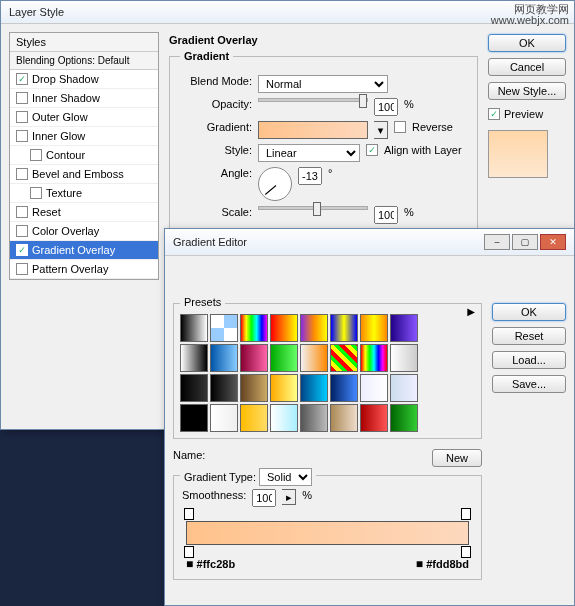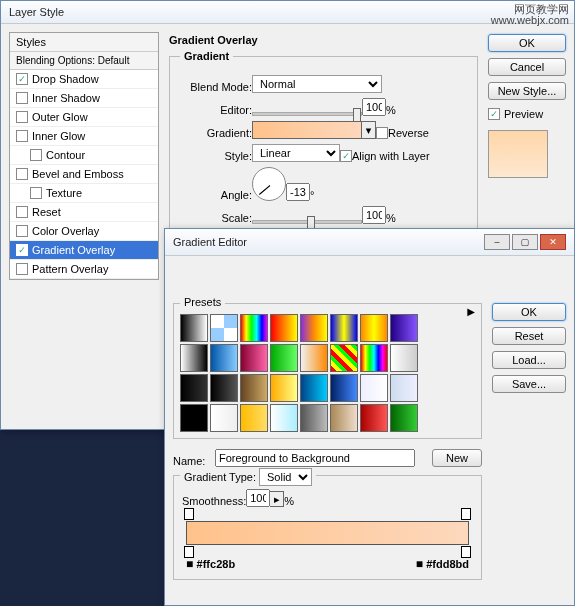--- a/index.html
+++ b/index.html
@@ -16,21 +16,21 @@
 .styles-sub { background: #f4f4f4; border-bottom: 1px solid #ccc; padding: 3px 6px; font-size: 10px; }
 .style-item { padding: 3px 6px; border-bottom: 1px solid #eee; display: flex; align-items: center; gap: 4px; }
 .style-item.indent { padding-left: 20px; }
 .style-item.active { background: #3875d7; color: #fff; }
 .chk { width: 12px; height: 12px; border: 1px solid #888; background: #fff; display: inline-flex; align-items: center; justify-content: center; font-size: 9px; color: #2a6; }
 .style-item.active .chk { border-color: #fff; }
 .center { flex: 1; }
 .group-title { font-weight: bold; margin: 2px 0 4px 0; }
 fieldset { border: 1px solid #bbb; padding: 8px 10px; margin: 0; }
 legend { padding: 0 4px; font-weight: bold; }
-.row { display: flex; align-items: flex-end; margin: 5px 0; }
+.row { display: flex; align-items: flex-start; margin: 5px 0; gap: 6px; }
 .lbl { width: 72px; text-align: right; }
 select, input[type=text] { border: 1px solid #999; background: #fff; padding: 1px 3px; font-size: 11px; }
 .slider { flex: 0 0 110px; height: 4px; background: #ccc; position: relative; border: 1px solid #aaa; }
 .slider .thumb { position: absolute; top: -5px; width: 8px; height: 14px; background: #eee; border: 1px solid #666; }
 .numbox { width: 24px; text-align: center; }
 .grad-swatch { width: 110px; height: 18px; border: 1px solid #666; background: linear-gradient(90deg,#ffc28b,#fdd8bd); }
 .dropbtn { width: 14px; height: 18px; border: 1px solid #666; border-left: none; background: #eee; text-align: center; line-height: 16px; }
 .angle-dial { width: 34px; height: 34px; border: 1px solid #888; border-radius: 50%; background: #fff; position: relative; }
 .angle-dial .needle { position: absolute; width: 14px; height: 1px; background: #000; top: 17px; left: 3px; transform-origin: right center; transform: rotate(-40deg); }
 .right-col { width: 78px; display: flex; flex-direction: column; gap: 6px; align-items: stretch; padding-top: 2px; }
@@ -123,37 +123,37 @@
     </div>
     <div class="center">
       <div class="group-title">Gradient Overlay</div>
       <fieldset>
         <legend>Gradient</legend>
         <div class="row">
           <span class="lbl">Blend Mode:</span>
           <select style="width:130px"><option>Normal</option></select>
         </div>
         <div class="row">
-          <span class="lbl">Editor:</span>
+          <span class="lbl">Opacity:</span>
           <div class="slider">
               <div class="thumb" style="left:100px"></div>
             </div>
           <input class="numbox" value="100" style="">
           <span>%</span>
         </div>
         <div class="row">
           <span class="lbl">Gradient:</span>
           <div class="grad-swatch"></div>
           <div class="dropbtn">▾</div>
           <span class="chk"></span>
           <span>Reverse</span>
         </div>
         <div class="row">
           <span class="lbl">Style:</span>
-          <select style="width:88px"><option>Linear</option></select>
+          <select style="width:102px"><option>Linear</option></select>
           <span class="chk">✓</span>
           <span>Align with Layer</span>
         </div>
         <div class="row">
           <span class="lbl">Angle:</span>
           <div class="angle-dial">
               <div class="needle"></div>
             </div>
           <input class="numbox" value="-130" style="">
           <span>°</span>
@@ -224,21 +224,20 @@
             <div class="sw" style="background: linear-gradient(90deg, rgb(255, 187, 0), rgb(255, 221, 102));"></div>
             <div class="sw" style="background: linear-gradient(90deg, rgb(255, 255, 255), rgb(170, 238, 255));"></div>
             <div class="sw" style="background: linear-gradient(90deg, rgb(85, 85, 85), rgb(187, 187, 187));"></div>
             <div class="sw" style="background: linear-gradient(90deg, rgb(170, 136, 85), rgb(238, 221, 204));"></div>
             <div class="sw" style="background: linear-gradient(90deg, rgb(170, 0, 0), rgb(255, 85, 85));"></div>
             <div class="sw" style="background: linear-gradient(90deg, rgb(0, 102, 0), rgb(51, 204, 51));"></div>
           </div>
       </div>
       <div class="row" style="margin-top:10px">
         <span style="width:42px">Name:</span>
-        <input class="namebox" value="Foreground to Background" style="">
         <span style="flex:1"></span>
         <div class="btn" style="width:50px">New</div>
       </div>
       <div class="ge-group">
         <span class="gl"><span>Gradient Type:</span>
         <select><option>Solid</option></select></span>
         <div class="row">
           <span>Smoothness:</span>
           <input class="numbox" value="100" style="">
           <span class="dropbtn" style="height:16px;line-height:14px">▸</span>

